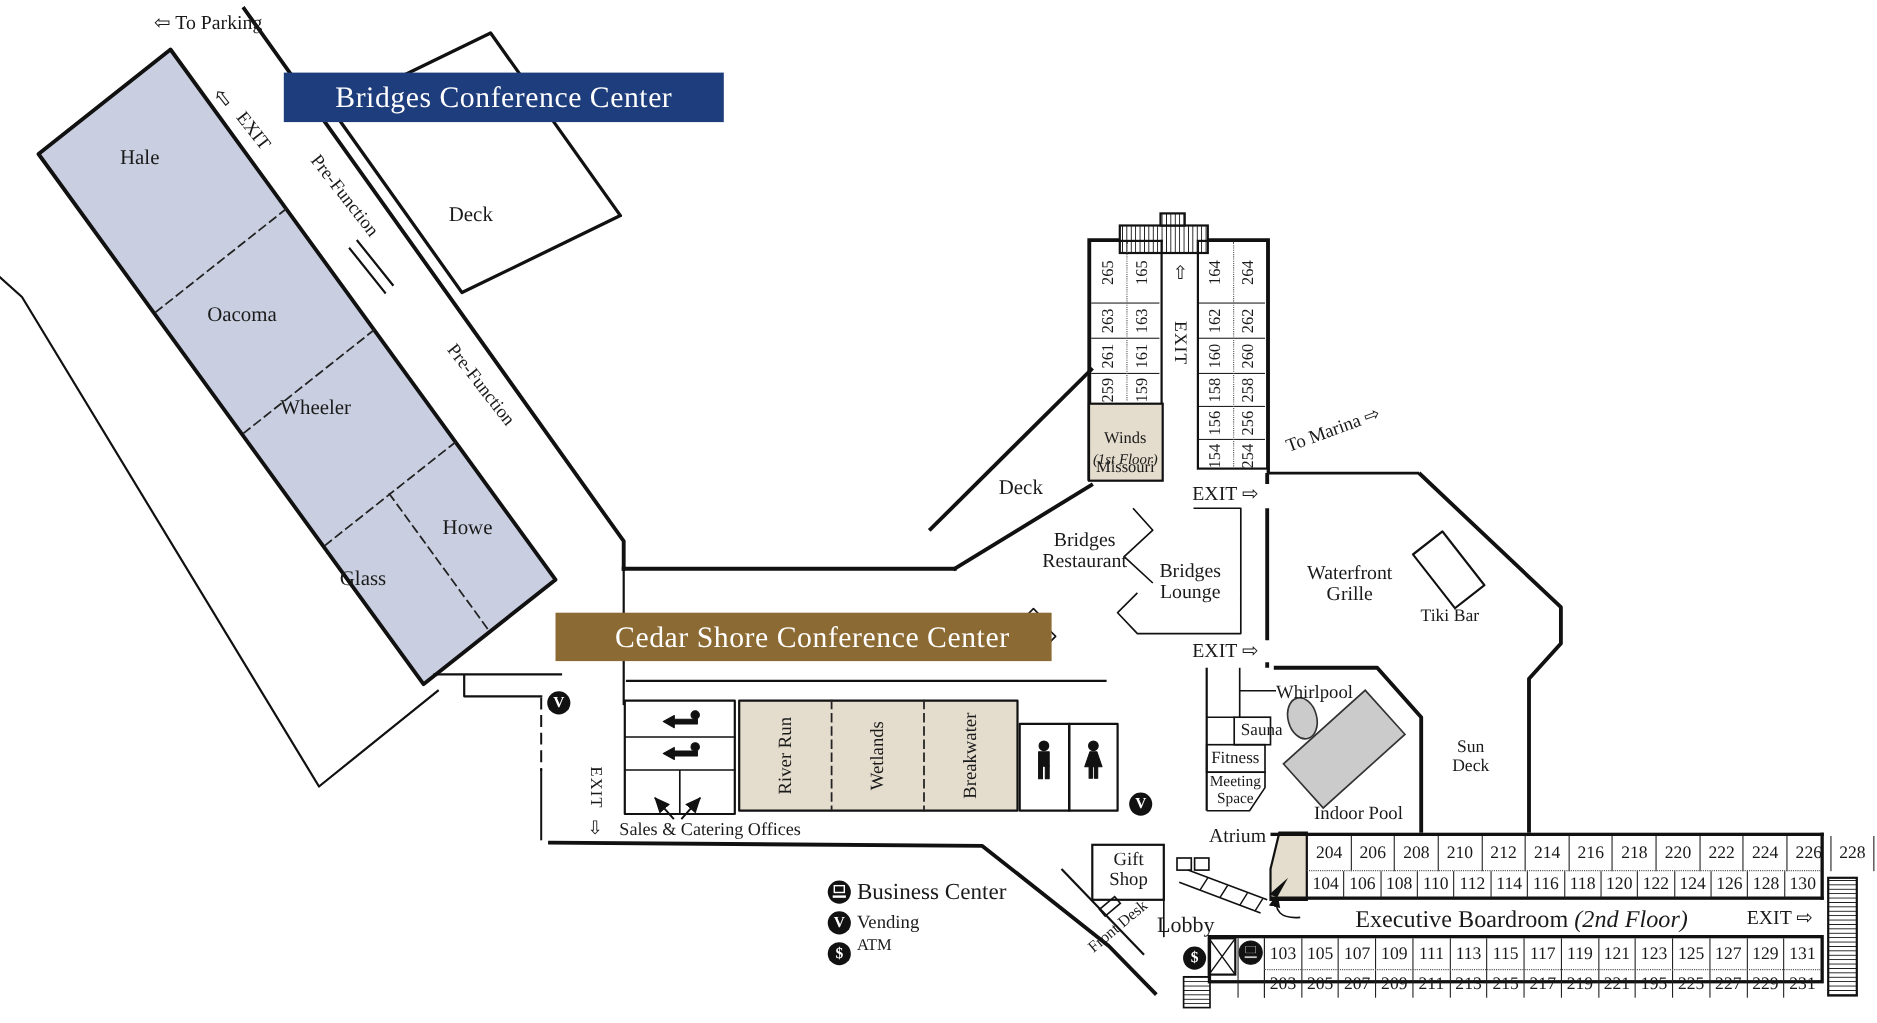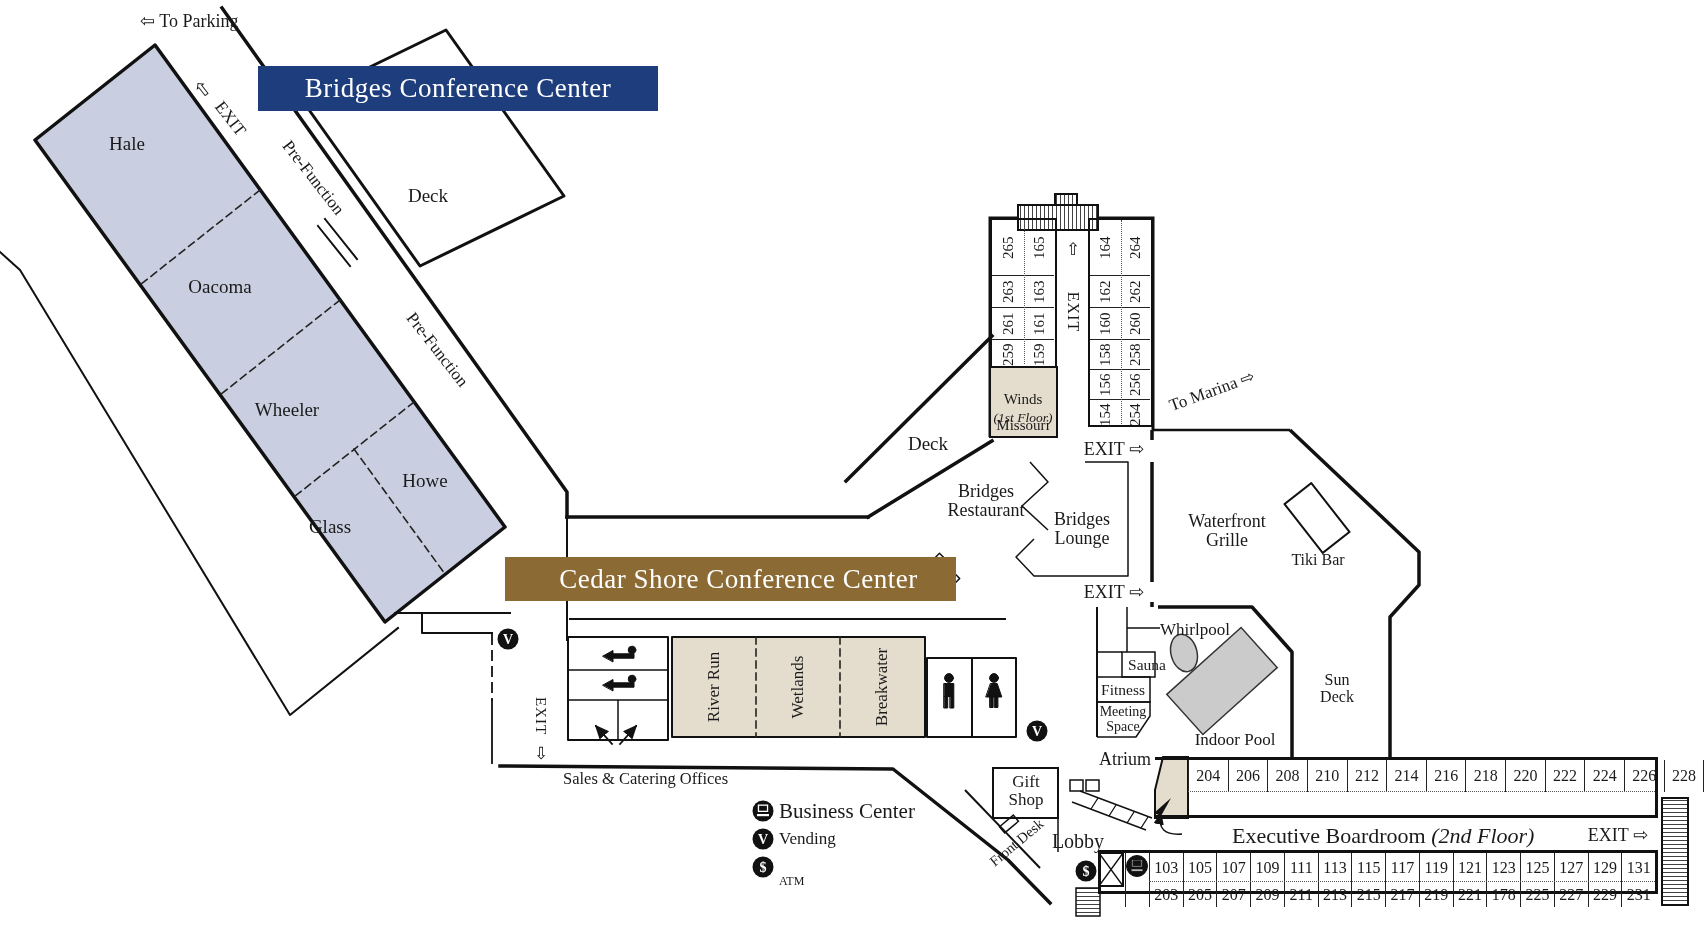--- a/index.html
+++ b/index.html
@@ -237,20 +237,36 @@
         <span>216</span>
         <span>218</span>
         <span>220</span>
         <span>222</span>
         <span>224</span>
         <span>226</span>
         <span>228</span>
         <span>230</span>
       </div>
     <div class="dotline" style="left:33px;top:31px;width:467px;"></div>
+    <div class="hrow" style="left:33px;top:32px;width:467px;height:24px;">
+        <span>104</span>
+        <span>106</span>
+        <span>108</span>
+        <span>110</span>
+        <span>112</span>
+        <span>114</span>
+        <span>116</span>
+        <span>118</span>
+        <span>120</span>
+        <span>122</span>
+        <span>124</span>
+        <span>126</span>
+        <span>128</span>
+        <span>130</span>
+      </div>
   </div>
 
   <div class="block" style="left:1098px;top:850px;width:560px;height:44px;border:3px solid #111;">
     <div class="vline" style="left:24px;top:0;height:54px;"></div>
     <div class="vline" style="left:48px;top:0;height:54px;"></div>
     <div class="hrow" style="left:48px;top:0;width:506px;height:29px;">
         <span>103</span>
         <span>105</span>
         <span>107</span>
         <span>109</span>
@@ -271,39 +287,39 @@
         <span>203</span>
         <span>205</span>
         <span>207</span>
         <span>209</span>
         <span>211</span>
         <span>213</span>
         <span>215</span>
         <span>217</span>
         <span>219</span>
         <span>221</span>
-        <span>178</span>
+        <span>195</span>
         <span>225</span>
         <span>227</span>
         <span>229</span>
         <span>231</span>
       </div>
   </div>
 
   <div class="lbl lbl-left" style="left:140px;top:21px;font-size:18px;">
     <span class="arr">⇦</span> <span>To Parking</span>
   </div>
   <div class="lbl rotm38 arr" style="left:203px;top:90px;font-size:20px;">⇧</div>
   <div class="lbl rot52" style="left:230px;top:119px;font-size:17px;">EXIT</div>
   <div class="lbl rot52" style="left:313px;top:178px;font-size:17px;">Pre-Function</div>
   <div class="lbl rot52" style="left:437px;top:350px;font-size:17px;">Pre-Function</div>
   <div class="lbl" style="left:428px;top:196px;font-size:19px;">Deck</div>
   <div class="lbl" style="left:127px;top:144px;font-size:19px;">Hale</div>
   <div class="lbl" style="left:220px;top:287px;font-size:19px;">Oacoma</div>
-  <div class="lbl" style="left:287px;top:410px;font-size:19px;">Wheeler</div>
+  <div class="lbl" style="left:287px;top:372px;font-size:19px;">Wheeler</div>
   <div class="lbl" style="left:425px;top:481px;font-size:19px;">Howe</div>
   <div class="lbl" style="left:330px;top:527px;font-size:19px;">Glass</div>
 
   <div class="lbl arr" style="left:1073px;top:249px;font-size:17px;">⇧</div>
   <div class="lbl vtext" style="left:1073px;top:312px;font-size:16px;">EXIT</div>
   <div class="lbl" style="left:1023px;top:381px;font-size:15px;margin-top:44px;">Missouri</div>
   <div class="lbl" style="left:1023px;top:399px;font-size:15px;">Winds</div>
   <div class="lbl it" style="left:1023px;top:418px;font-size:13.5px;">(1st Floor)</div>
   <div class="lbl rotm20" style="left:1212px;top:391px;font-size:17px;">
     <span>To Marina</span> <span class="arr">⇨</span>
@@ -335,21 +351,21 @@
   </div>
   <div class="lbl" style="left:1125px;top:760px;font-size:18px;">Atrium</div>
   <div class="lbl" style="left:1235px;top:740px;font-size:17px;">Indoor Pool</div>
   <div class="lbl" style="left:1337px;top:688px;font-size:16px;">
     <span>Sun</span><br><span>Deck</span>
   </div>
 
   <div class="circ" style="left:508px;top:639px;">V</div>
   <div class="lbl vtext" style="left:541px;top:716px;font-size:15px;">EXIT</div>
   <div class="lbl arr" style="left:541px;top:753px;font-size:17px;">⇩</div>
-  <div class="lbl lbl-left" style="left:563px;top:754px;font-size:16.5px;margin-top:25px;">Sales &amp; Catering Offices</div>
+  <div class="lbl lbl-left" style="left:563px;top:754px;font-size:16.5px;">Sales &amp; Catering Offices</div>
   <div class="lbl rotm90" style="left:714px;top:687px;font-size:17px;">River Run</div>
   <div class="lbl rotm90" style="left:798px;top:687px;font-size:17px;">Wetlands</div>
   <div class="lbl rotm90" style="left:882px;top:687px;font-size:17px;">Breakwater</div>
   <div class="circ" style="left:1037px;top:731px;">V</div>
 
   <div class="lbl" style="left:1026px;top:791px;font-size:17px;">
     <span>Gift</span><br><span>Shop</span>
   </div>
   <div class="lbl rotm40" style="left:1017px;top:843px;font-size:14.5px;">Front Desk</div>
   <div class="lbl" style="left:1078px;top:842px;font-size:20px;">Lobby</div>
@@ -358,15 +374,15 @@
     <span>Executive Boardroom</span> <span class="it">(2nd Floor)</span>
   </div>
   <div class="lbl" style="left:1618px;top:835px;font-size:18px;">
     <span>EXIT</span> <span class="arr">⇨</span>
   </div>
 
   <div class="lbl lbl-left" style="left:779px;top:811px;font-size:21px;">Business Center</div>
   <div class="circ" style="left:763px;top:839px;">V</div>
   <div class="lbl lbl-left" style="left:779px;top:839px;font-size:17px;">Vending</div>
   <div class="circ" style="left:763px;top:867px;">$</div>
-  <div class="lbl lbl-left" style="left:779px;top:881px;font-size:12px;font-family:Liberation Serif, serif;">ATM</div>
+  <div class="lbl lbl-left" style="left:779px;top:860px;font-size:15px;font-family:Liberation Serif, serif;">ATM</div>
 
 </div>
 
 </body></html>

